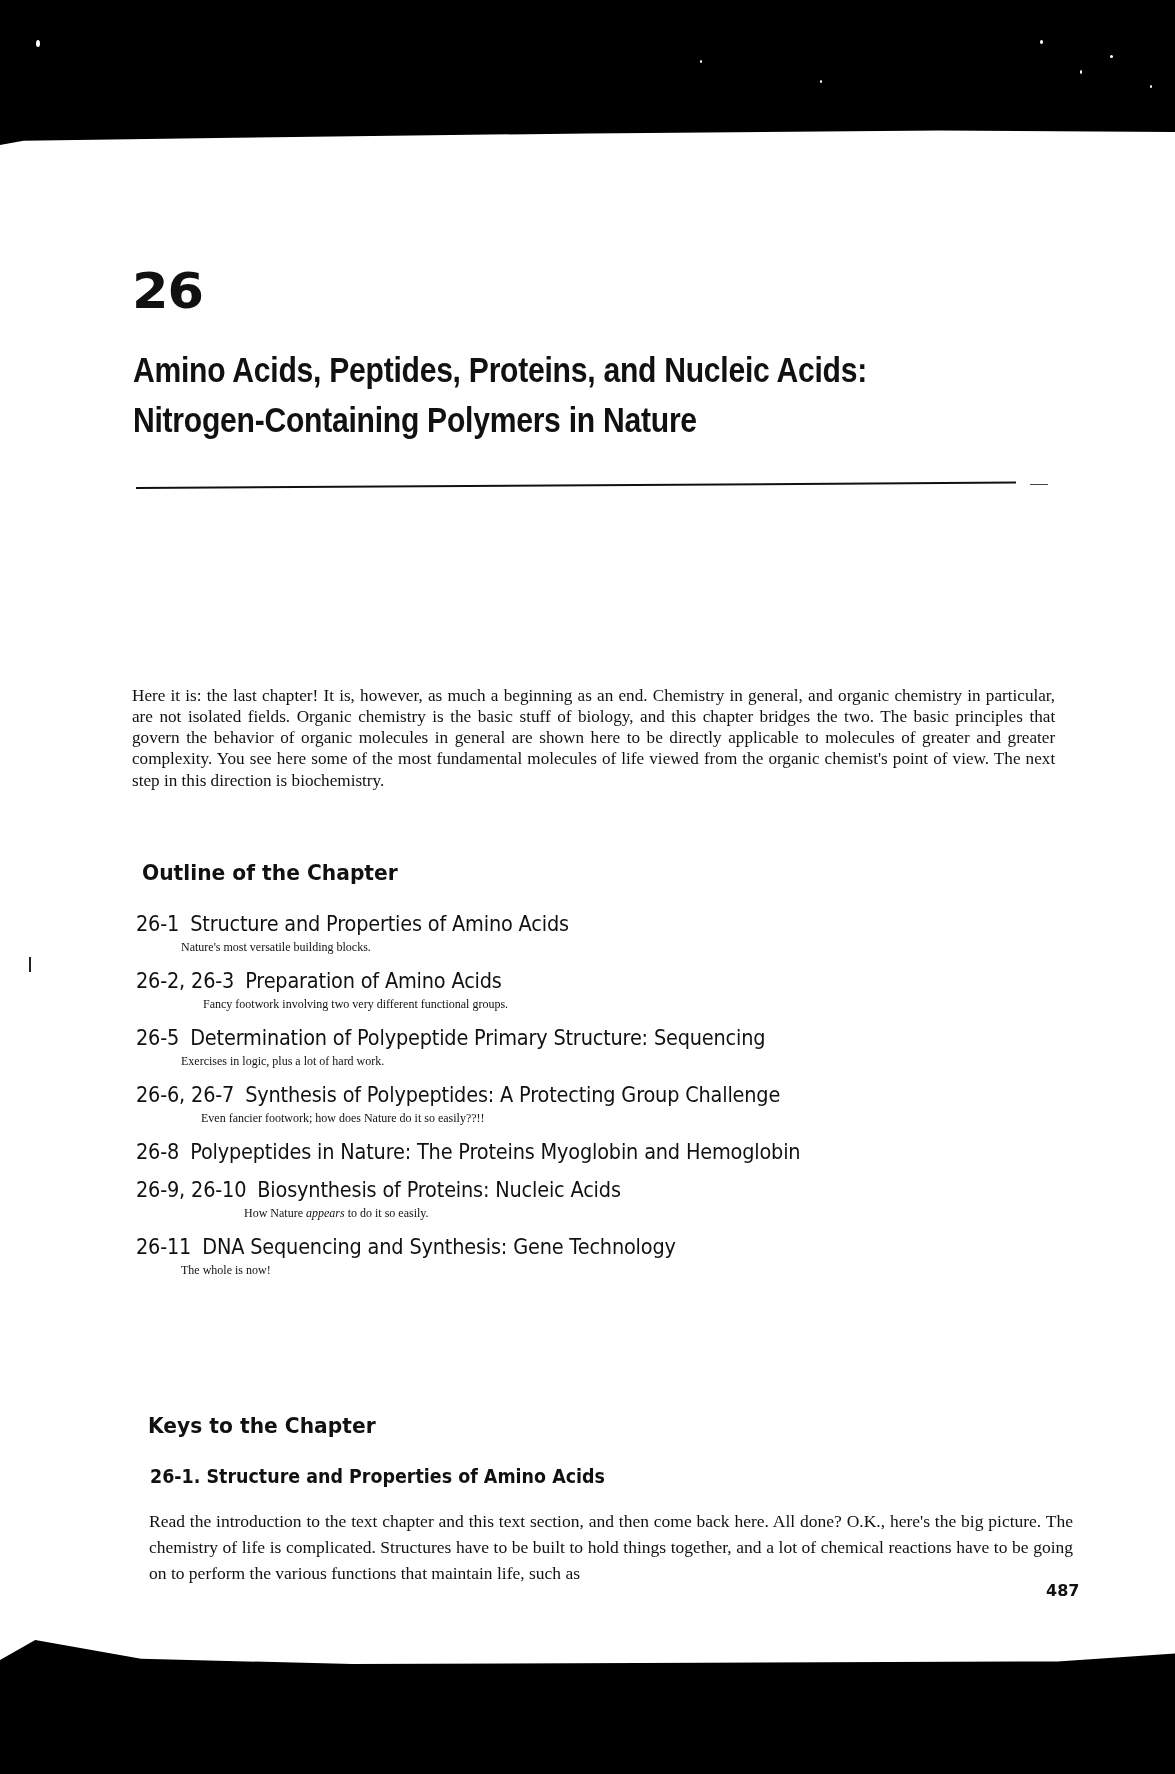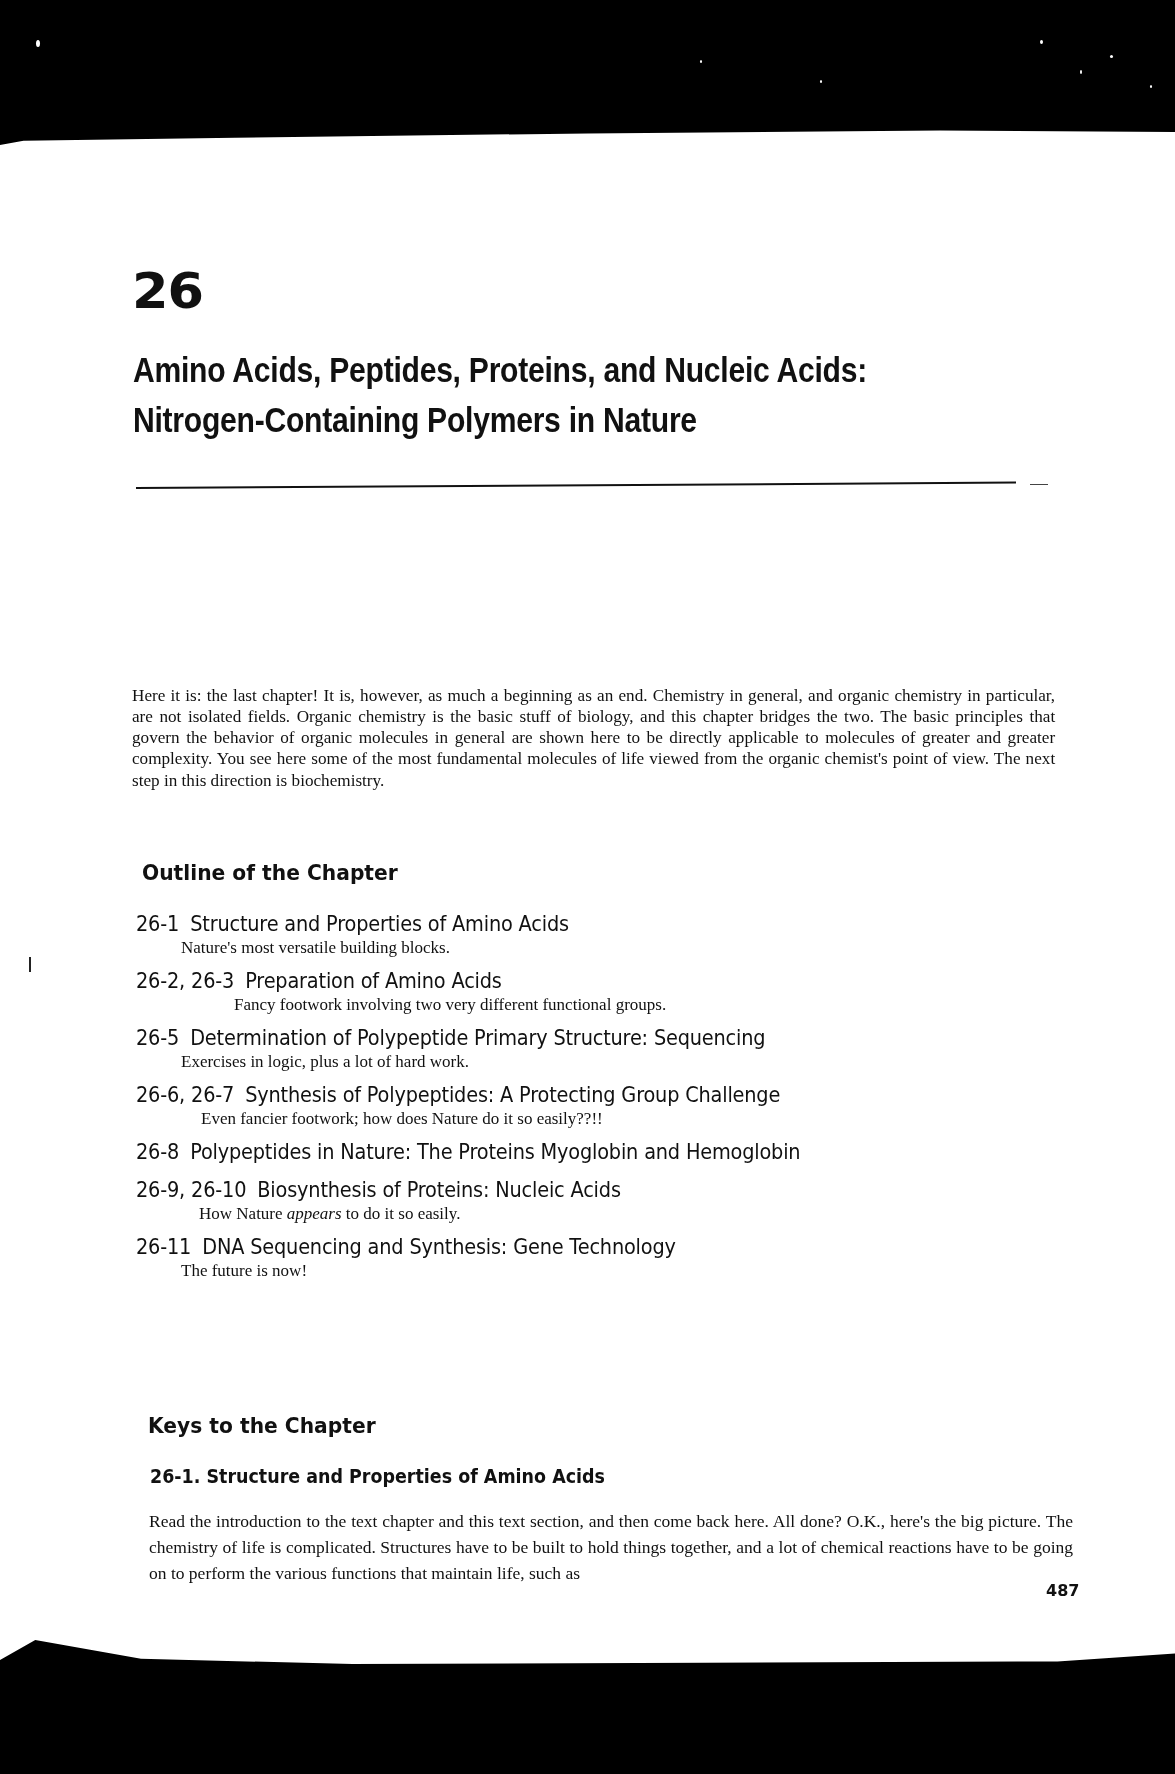--- a/index.html
+++ b/index.html
@@ -52,21 +52,21 @@
     .keys-heading { left: 148px; top: 1413px; }
     .outline-list { position: absolute; left: 136px; top: 910px; width: 900px; }
     .outline-item { margin: 0 0 10px 0; }
     .outline-item .line1 {
       font-family: "DejaVu Sans", sans-serif; font-size: 21px; line-height: 28px;
       transform: scaleX(0.92); transform-origin: left; white-space: nowrap;
       font-weight: normal; letter-spacing: -0.2px;
     }
     .outline-item .num { margin-right: 12px; }
     .outline-item .tagline {
-      font-size: 17px; line-height: 19px; white-space: nowrap;
+      font-size: 12px; line-height: 19px; white-space: nowrap;
     }
     .outline-item .tagline em { font-style: italic; }
     .key-subheading {
       position: absolute; left: 150px; top: 1465px;
       font-family: "DejaVu Sans", sans-serif; font-weight: bold; font-size: 19px;
       transform: scaleX(0.92); transform-origin: left; white-space: nowrap;
     }
     .key-body {
       position: absolute; left: 149px; top: 1490px; width: 924px;
       font-size: 17.5px; line-height: 26px; text-align: justify;
@@ -103,40 +103,40 @@
 
 <div class="section-heading outline-heading">Outline of the Chapter</div>
 
 <div class="outline-list">
   <div class="outline-item">
     <div class="line1"><span class="num">26-1</span><span>Structure and Properties of Amino Acids</span></div>
     <div class="tagline" style="margin-left:45px">Nature's most versatile building blocks.</div>
   </div>
   <div class="outline-item">
     <div class="line1"><span class="num">26-2, 26-3</span><span>Preparation of Amino Acids</span></div>
-    <div class="tagline" style="margin-left:98px">Fancy footwork involving two very different functional groups.</div>
+    <div class="tagline" style="margin-left:67px">Fancy footwork involving two very different functional groups.</div>
   </div>
   <div class="outline-item">
     <div class="line1"><span class="num">26-5</span><span>Determination of Polypeptide Primary Structure: Sequencing</span></div>
     <div class="tagline" style="margin-left:45px">Exercises in logic, plus a lot of hard work.</div>
   </div>
   <div class="outline-item">
     <div class="line1"><span class="num">26-6, 26-7</span><span>Synthesis of Polypeptides: A Protecting Group Challenge</span></div>
     <div class="tagline" style="margin-left:65px">Even fancier footwork; how does Nature do it so easily??!!</div>
   </div>
   <div class="outline-item">
     <div class="line1"><span class="num">26-8</span><span>Polypeptides in Nature: The Proteins Myoglobin and Hemoglobin</span></div>
   </div>
   <div class="outline-item">
     <div class="line1"><span class="num">26-9, 26-10</span><span>Biosynthesis of Proteins: Nucleic Acids</span></div>
-    <div class="tagline" style="margin-left:63px"><span>How Nature </span><em>appears</em><span> to do it so easily.</span></div>
+    <div class="tagline" style="margin-left:108px"><span>How Nature </span><em>appears</em><span> to do it so easily.</span></div>
   </div>
   <div class="outline-item">
     <div class="line1"><span class="num">26-11</span><span>DNA Sequencing and Synthesis: Gene Technology</span></div>
-    <div class="tagline" style="margin-left:45px">The future is now!</div>
+    <div class="tagline" style="margin-left:45px">The whole is now!</div>
   </div>
 </div>
 
 <div class="section-heading keys-heading">Keys to the Chapter</div>
 <div class="key-subheading">26-1.  Structure and Properties of Amino Acids</div>
 <p class="key-body">Read the introduction to the text chapter and this text section, and then come back here. All done? O.K., here's the big picture. The chemistry of life is complicated. Structures have to be built to hold things together, and a lot of chemical reactions have to be going on to perform the various functions that maintain life, such as</p>
 
 <div class="page-number">487</div>
 
 <div class="scan-bottom"></div>

